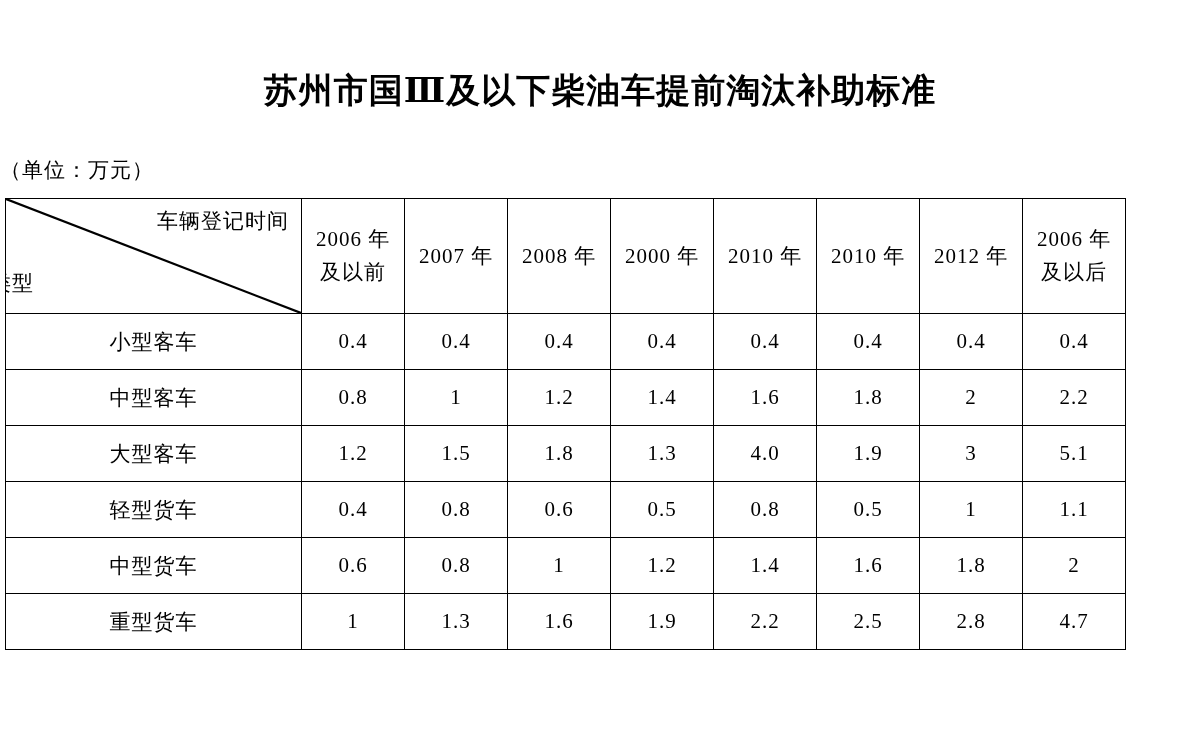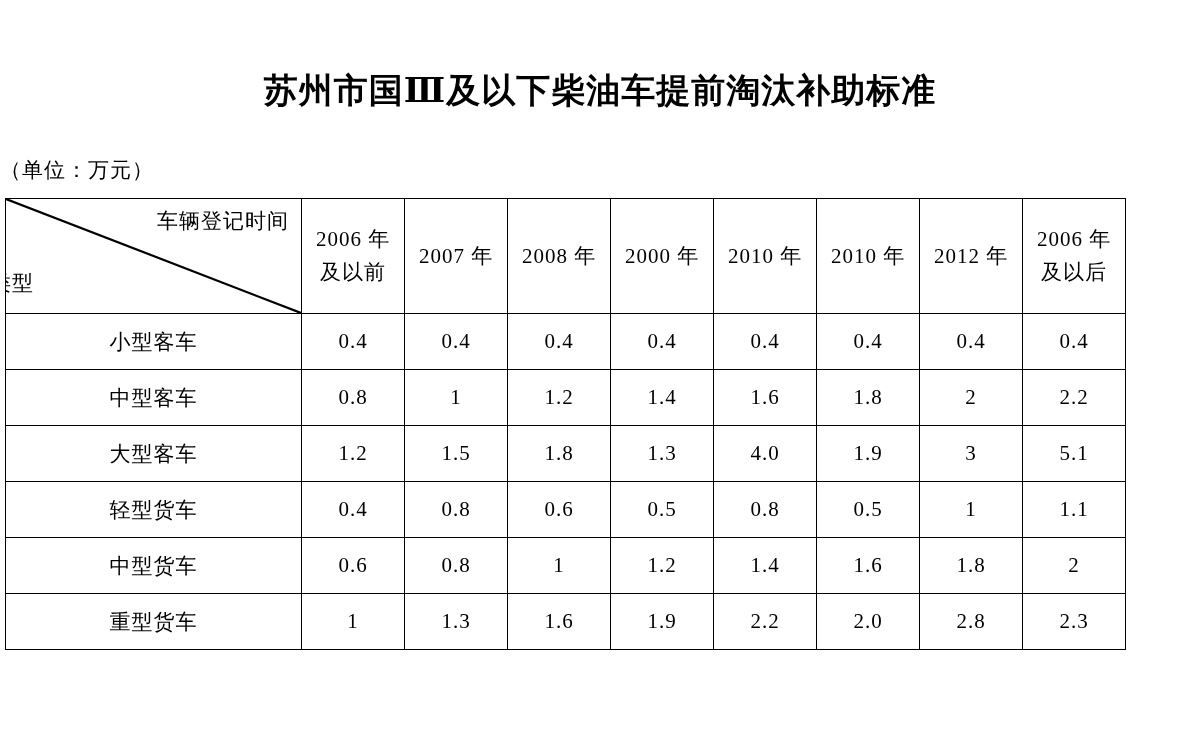--- a/index.html
+++ b/index.html
@@ -216,21 +216,21 @@
           <td class="val">1.8</td>
           <td class="val">2</td>
         </tr>
         <tr>
           <td class="rowlabel">重型货车</td>
           <td class="val">1</td>
           <td class="val">1.3</td>
           <td class="val">1.6</td>
           <td class="val">1.9</td>
           <td class="val">2.2</td>
-          <td class="val">2.0</td>
+          <td class="val">2.5</td>
           <td class="val">2.8</td>
-          <td class="val">2.3</td>
+          <td class="val">4.7</td>
         </tr>
       </tbody>
     </table>
   </div>
 
 </div>
 
 </body></html>

